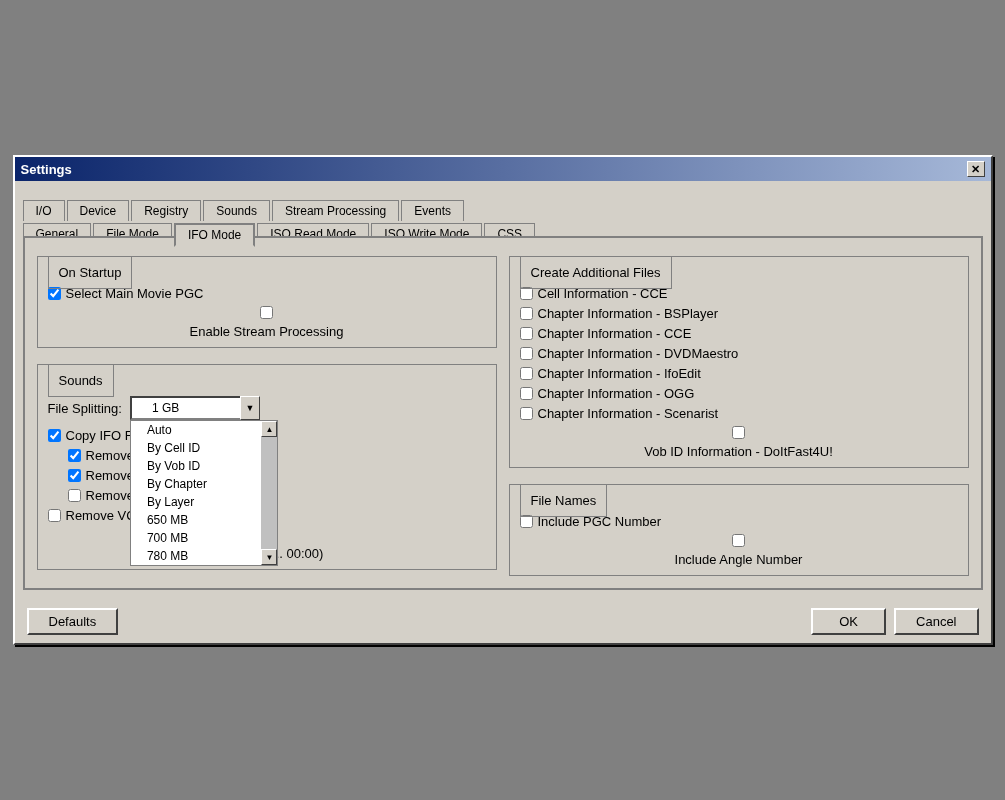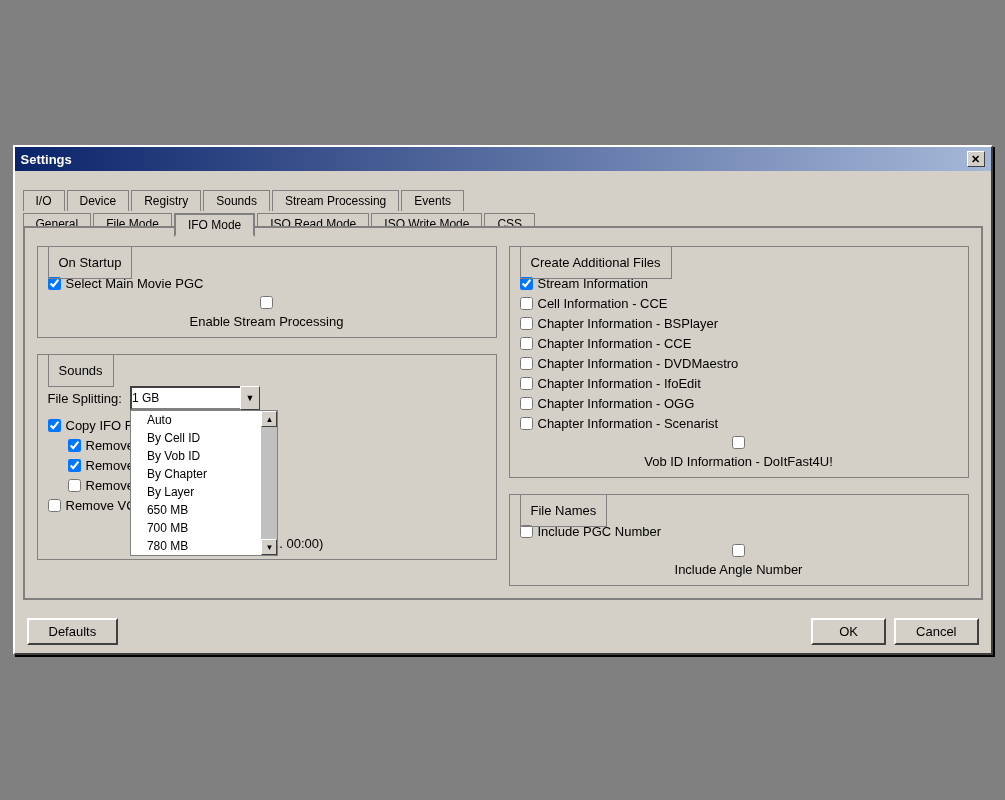--- a/index.html
+++ b/index.html
@@ -255,21 +255,21 @@
             </div>
           </div>
 
           <div class="group-box">
             <span class="group-box legend">Sounds</span>
             <div style="margin-top:8px;">
               <div class="options-row">
                 <span>File Splitting:</span>
                 <div class="select-wrapper">
                   <div style="display:flex; align-items:center; background:white; border:2px solid #808080; border-top-color:#404040; border-left-color:#404040; width:130px; height:24px;">
-                    <span style="flex:1; padding:0 0; font-size:12px;">1 GB</span>
+                    <span style="flex:1; padding:0 20px; font-size:12px;">1 GB</span>
                     <div class="dropdown-arrow">▼</div>
                   </div>
 
                   <div class="dropdown-open">
                     <div class="scrollbar-container">
                       <div style="flex:1;">
                         <div class="dropdown-item">Auto</div>
                         <div class="dropdown-item">By Cell ID</div>
                         <div class="dropdown-item">By Vob ID</div>
                         <div class="dropdown-item">By Chapter</div>
@@ -318,24 +318,20 @@
             </div>
           </div>
         </div>
 
         <div class="right-panel">
 
           <div class="group-box">
             <span class="group-box legend">Create Additional Files</span>
             <div style="margin-top:6px;">
               <div class="checkbox-row">
-                <input type="checkbox" class="checkbox-input" checked="" style="">
-                <label>Stream Information</label>
-              </div>
-              <div class="checkbox-row">
                 <input type="checkbox" class="checkbox-input" style="">
                 <label>Cell Information - CCE</label>
               </div>
               <div class="checkbox-row">
                 <input type="checkbox" class="checkbox-input" style="">
                 <label>Chapter Information - BSPlayer</label>
               </div>
               <div class="checkbox-row">
                 <input type="checkbox" class="checkbox-input" style="">
                 <label>Chapter Information - CCE</label>

